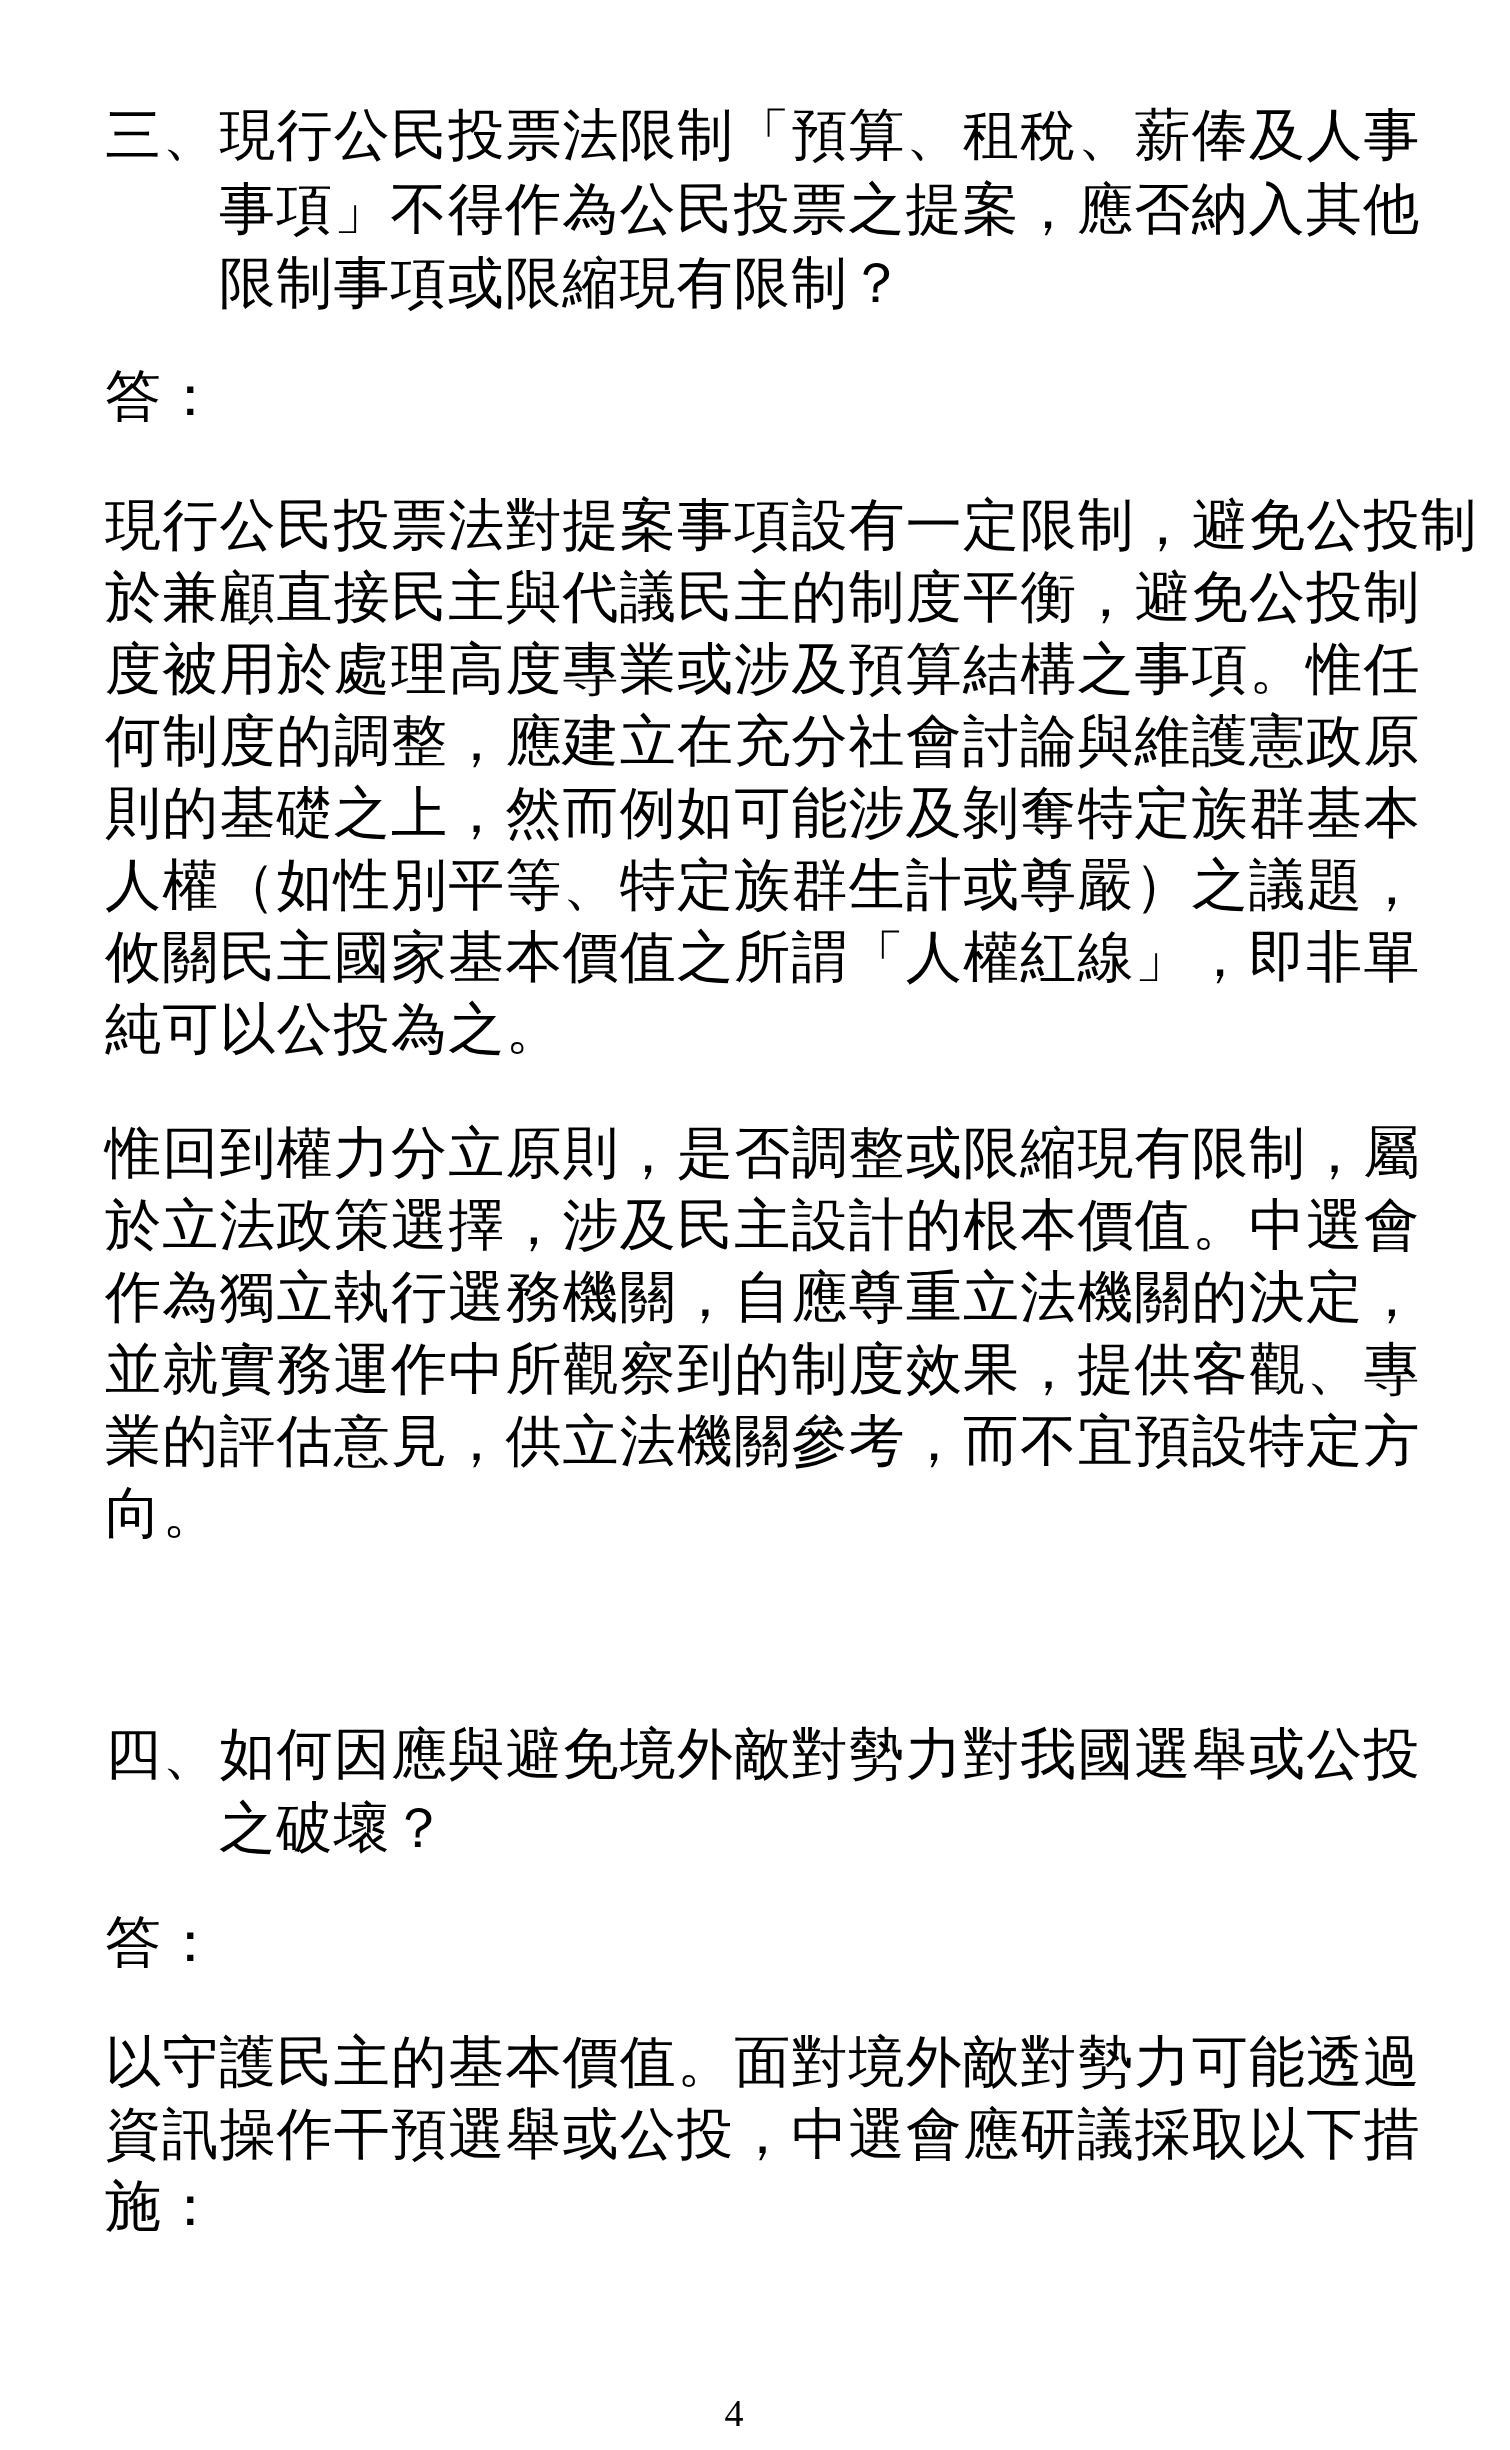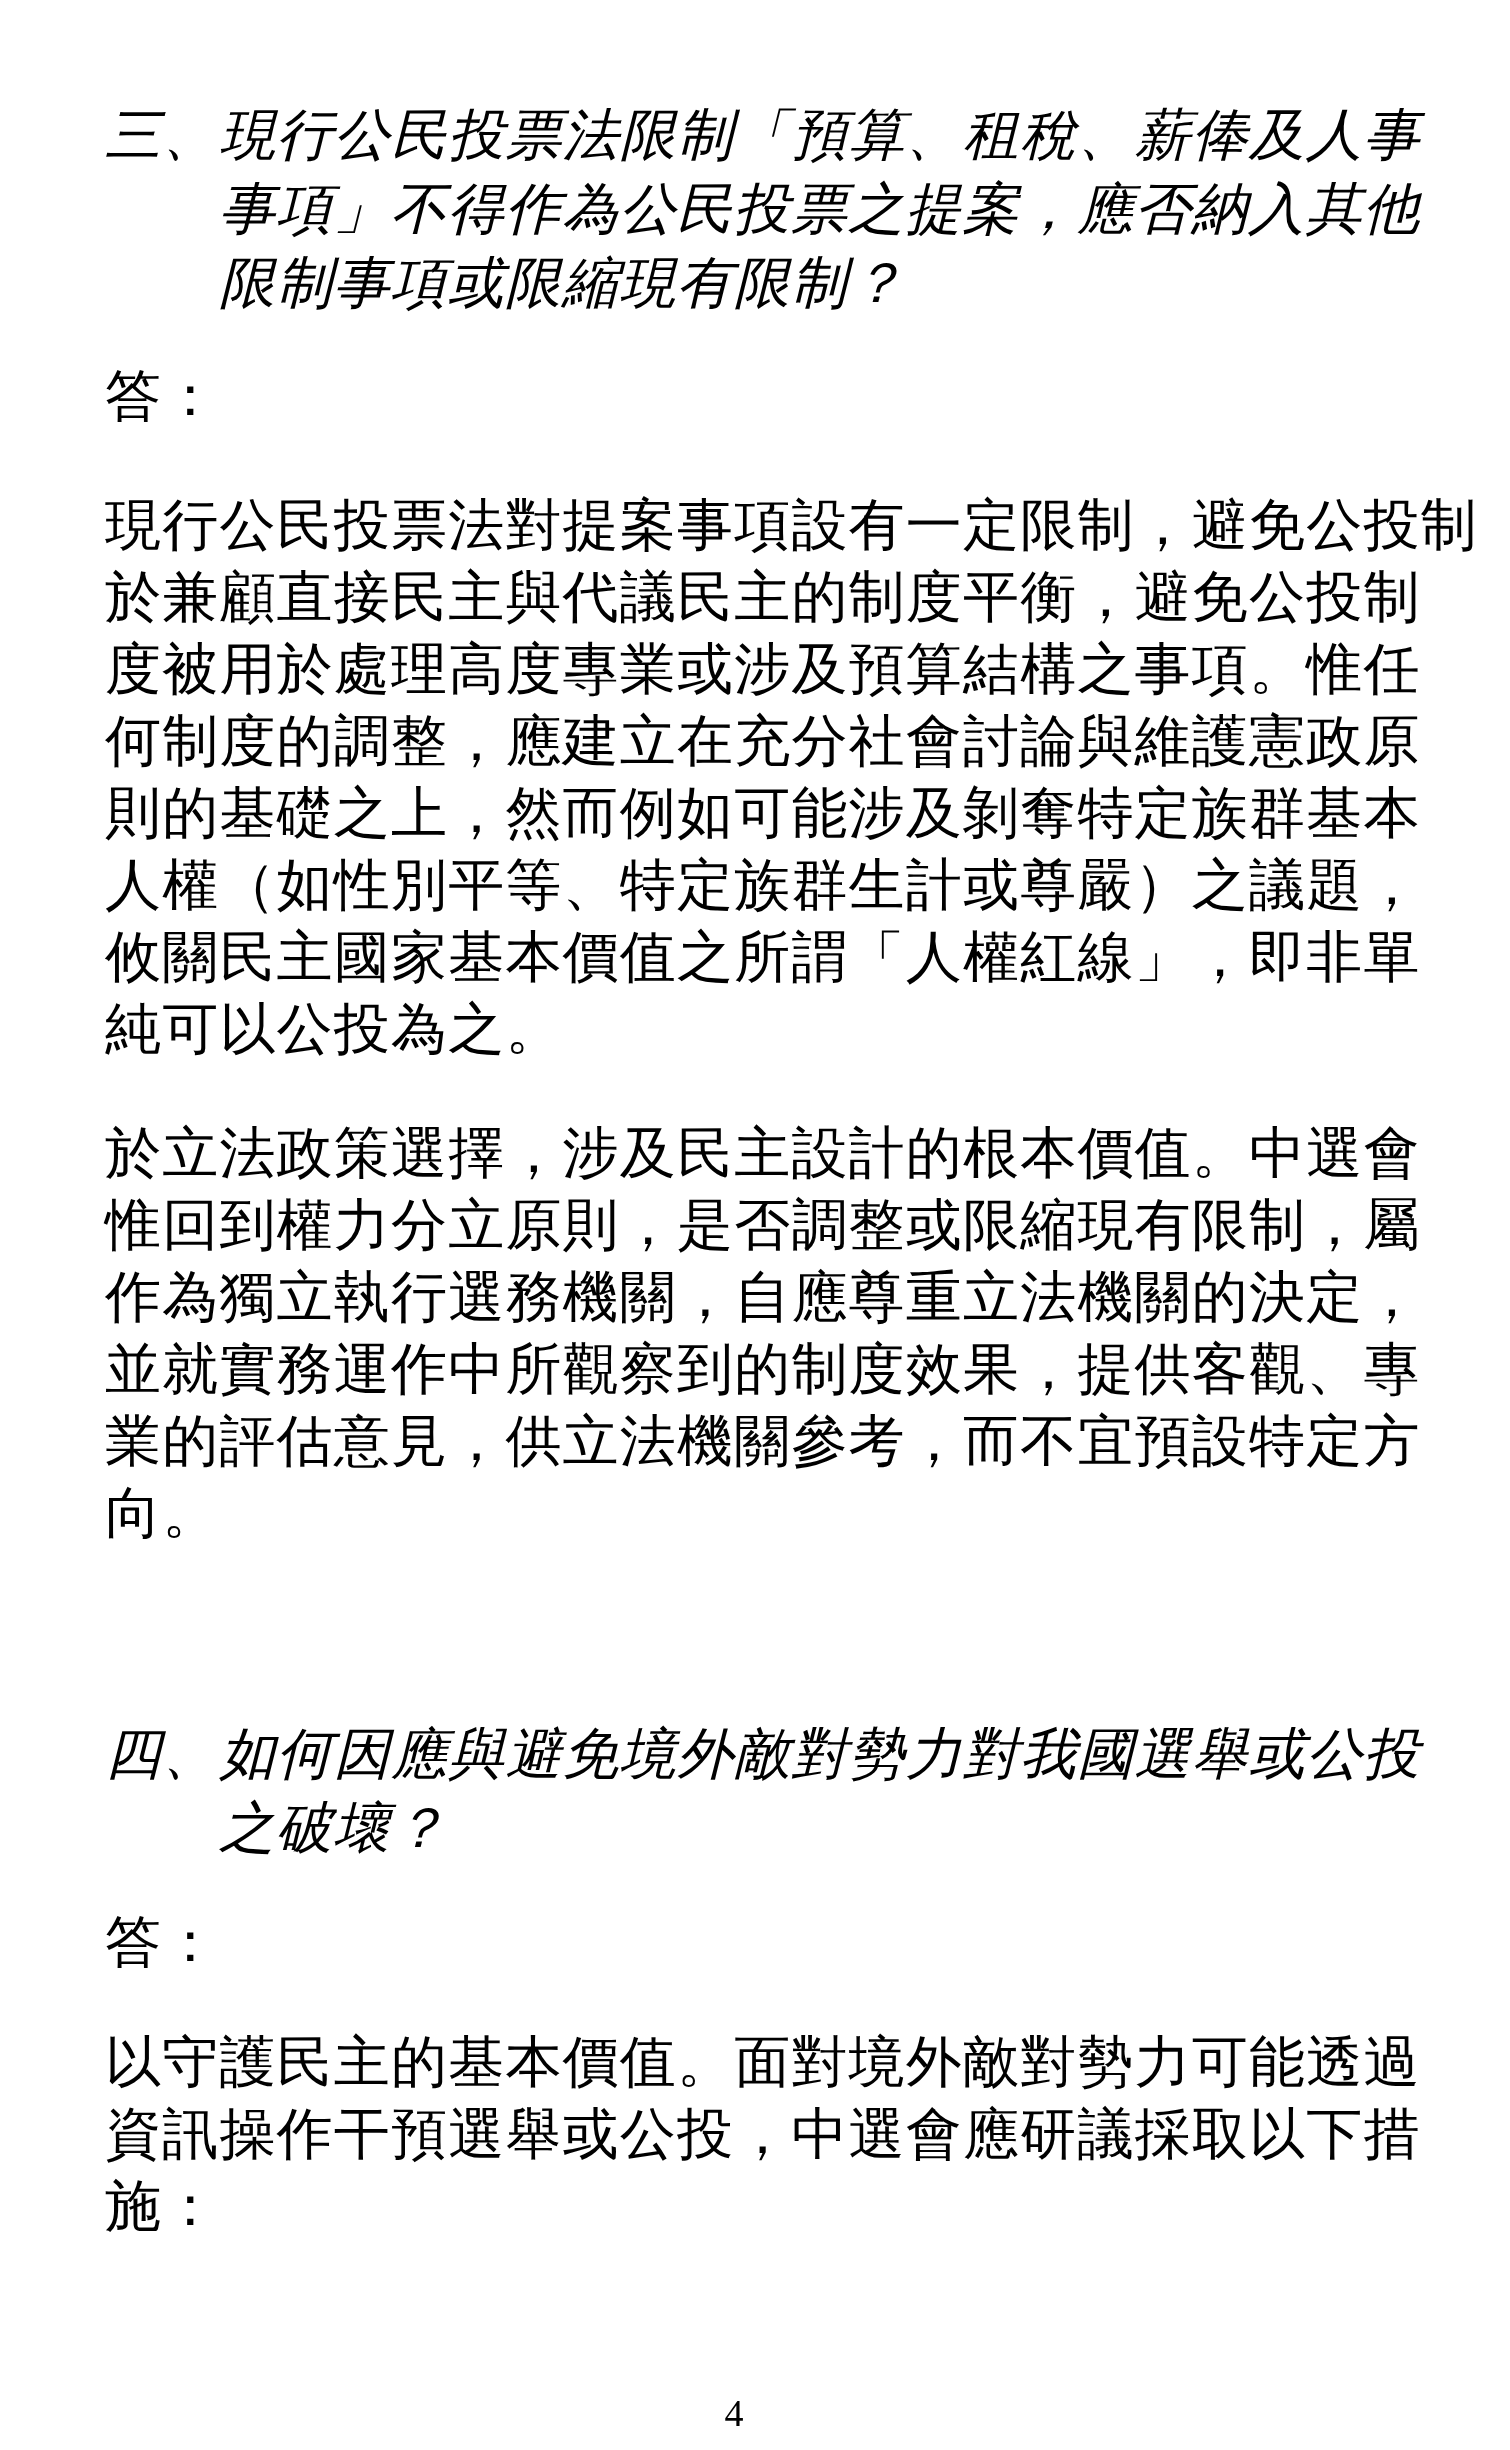--- a/index.html
+++ b/index.html
@@ -18,21 +18,21 @@
   
   .block {
     position: absolute;
     left: 105px;
     width: 1319px;
     font-size: 56px;
     letter-spacing: 1.2px;
     white-space: nowrap;
     font-weight: 500;
   }
-  .question { line-height: 74px; font-style: italic; }
+  .question { line-height: 74px; }
   .para     { line-height: 72px; }
   .ans      { line-height: 72px; }
   .text-line { white-space: nowrap; }
   
   .text-line.indent-2 { padding-left: 114px; }
 
   #question-3 { top: 98px; }
   #answer-label-3 { top: 360px; }
   #paragraph-1 { top: 489px; }
   #paragraph-2 { top: 1117px; }
@@ -70,22 +70,22 @@
     <div class="text-line">於兼顧直接民主與代議民主的制度平衡，避免公投制</div>
     <div class="text-line">度被用於處理高度專業或涉及預算結構之事項。惟任</div>
     <div class="text-line">何制度的調整，應建立在充分社會討論與維護憲政原</div>
     <div class="text-line">則的基礎之上，然而例如可能涉及剝奪特定族群基本</div>
     <div class="text-line">人權（如性別平等、特定族群生計或尊嚴）之議題，</div>
     <div class="text-line">攸關民主國家基本價值之所謂「人權紅線」，即非單</div>
     <div class="text-line">純可以公投為之。</div>
   </div>
 
 <div id="paragraph-2" class="block para">
+    <div class="text-line">惟回到權力分立原則，是否調整或限縮現有限制，屬</div>
     <div class="text-line">於立法政策選擇，涉及民主設計的根本價值。中選會</div>
-    <div class="text-line">惟回到權力分立原則，是否調整或限縮現有限制，屬</div>
     <div class="text-line">作為獨立執行選務機關，自應尊重立法機關的決定，</div>
     <div class="text-line">並就實務運作中所觀察到的制度效果，提供客觀、專</div>
     <div class="text-line">業的評估意見，供立法機關參考，而不宜預設特定方</div>
     <div class="text-line">向。</div>
   </div>
 
 <div id="question-4" class="block question">
     <div class="text-line">四、如何因應與避免境外敵對勢力對我國選舉或公投</div>
     <div class="text-line indent-2">之破壞？</div>
   </div>

